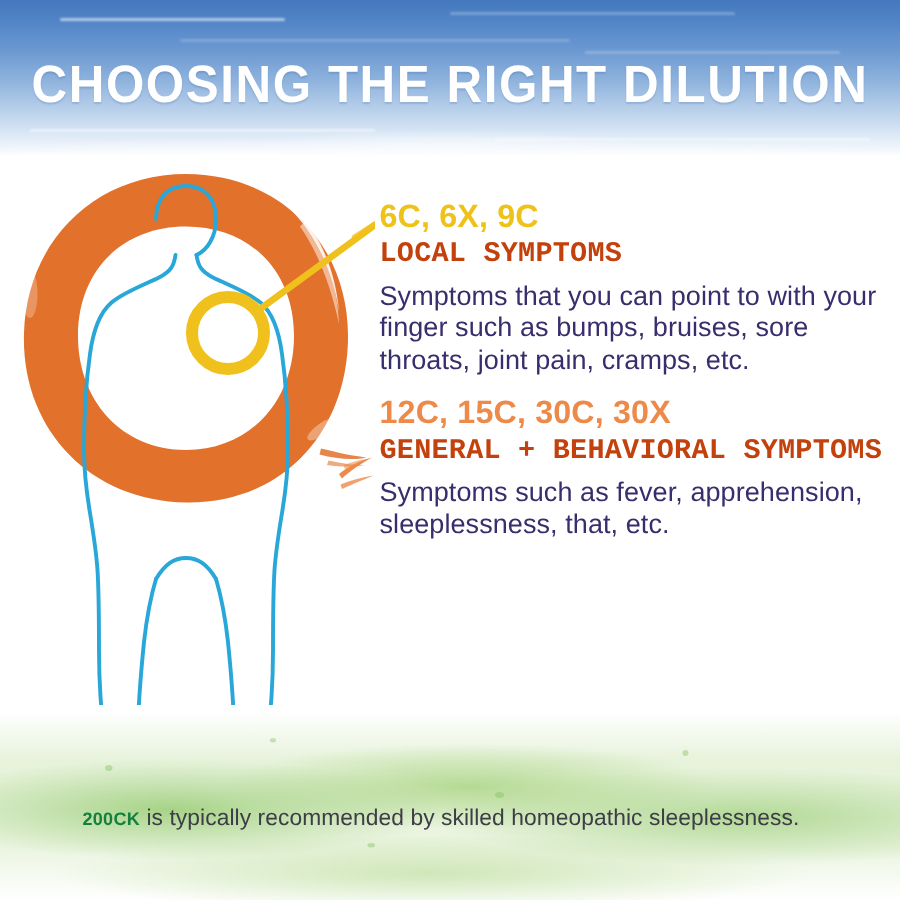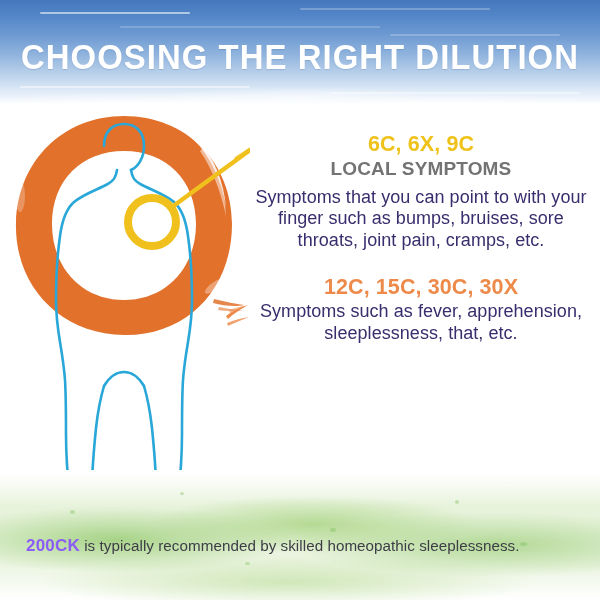--- a/index.html
+++ b/index.html
@@ -78,43 +78,43 @@
     height: 430px;
   }
   .art svg { display: block; }
 
   
   .text-col {
     position: absolute;
     left: 253px;
     top: 132px;
     width: 336px;
-    text-align: center;
   }
   .block { position: relative; }
-  .block + .block { margin-top: 24px; }
+  .block + .block { margin-top: 12px; }
 
   .dilution {
     font-size: 21.5px;
     font-weight: bold;
     letter-spacing: .1px;
     line-height: 25px;
     margin: 0 0 1px 0;
     font-family: "Liberation Sans", sans-serif;
   }
   .dilution.gold   { color: #efc219; }
   .dilution.orange { color: #ed8a4a; }
 
   .sym-title {
     font-size: 19px;
     font-weight: bold;
-    color: #737373;
+    color: #c2410c;
     line-height: 22.5px;
     letter-spacing: .15px;
     margin: 0 0 6px 0;
+    font-family: Liberation Mono, monospace;
   }
   .sym-body {
     font-size: 18px;
     color: #3a2d6d;
     line-height: 21.5px;
     letter-spacing: .05px;
     margin: 0;
   }
 
   
@@ -148,23 +148,24 @@
     top: 536px;
     width: 560px;
     font-size: 15.2px;
     color: #3d3d46;
     letter-spacing: .05px;
     line-height: 20px;
     white-space: nowrap;
   }
   .footer-text .lead {
     font-weight: bold;
-    color: #8b5cf6;
-    font-size: 17px;
+    color: #15803d;
+    font-size: 12px;
     letter-spacing: .2px;
+    margin-left: 29px;
   }
 </style>
 </head>
 <body>
 
 <div id="infographic">
 
   <div class="header">
     <div class="header-streak" style="left:40px;  top:12px;  width:150px;"></div>
     <div class="header-streak" style="left:300px; top:8px;   width:190px; opacity:.45;"></div>
@@ -268,20 +269,21 @@
   <div class="text-col">
 
     <div class="block">
       <p class="dilution gold">6C, 6X, 9C</p>
       <p class="sym-title">LOCAL SYMPTOMS</p>
       <p class="sym-body">Symptoms that you can point to with your finger such as bumps, bruises, sore throats, joint pain, cramps, etc.</p>
     </div>
 
     <div class="block">
       <p class="dilution orange">12C, 15C, 30C, 30X</p>
+      <p class="sym-title">GENERAL + BEHAVIORAL SYMPTOMS</p>
       <p class="sym-body">Symptoms such as fever, apprehension, sleeplessness, that, etc.</p>
     </div>
 
   </div>
 
   <div class="footer-band">
     <div class="green-wash"></div>
     <div class="green-speck" style="left:70px;  top:40px; width:5px;  height:4px;"></div>
     <div class="green-speck" style="left:180px; top:22px; width:4px;  height:3px;"></div>
     <div class="green-speck" style="left:330px; top:58px; width:6px;  height:4px;"></div>

